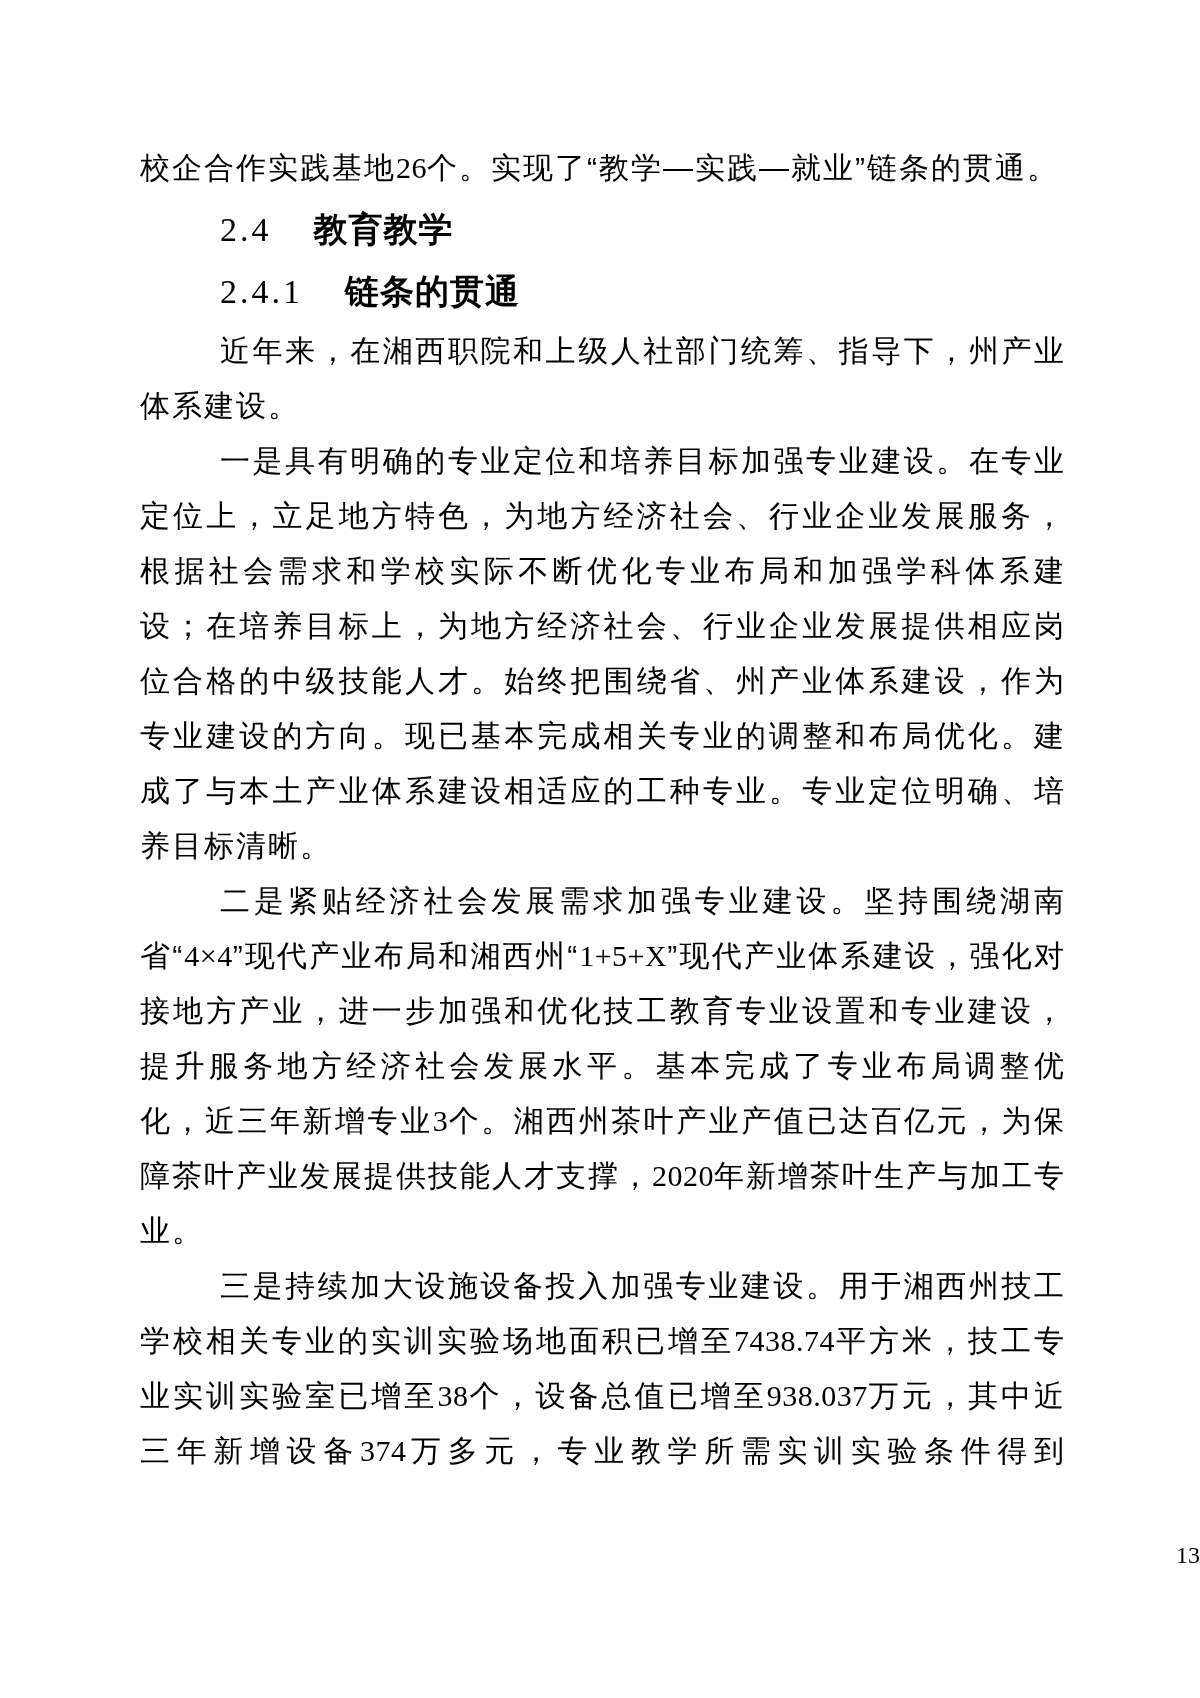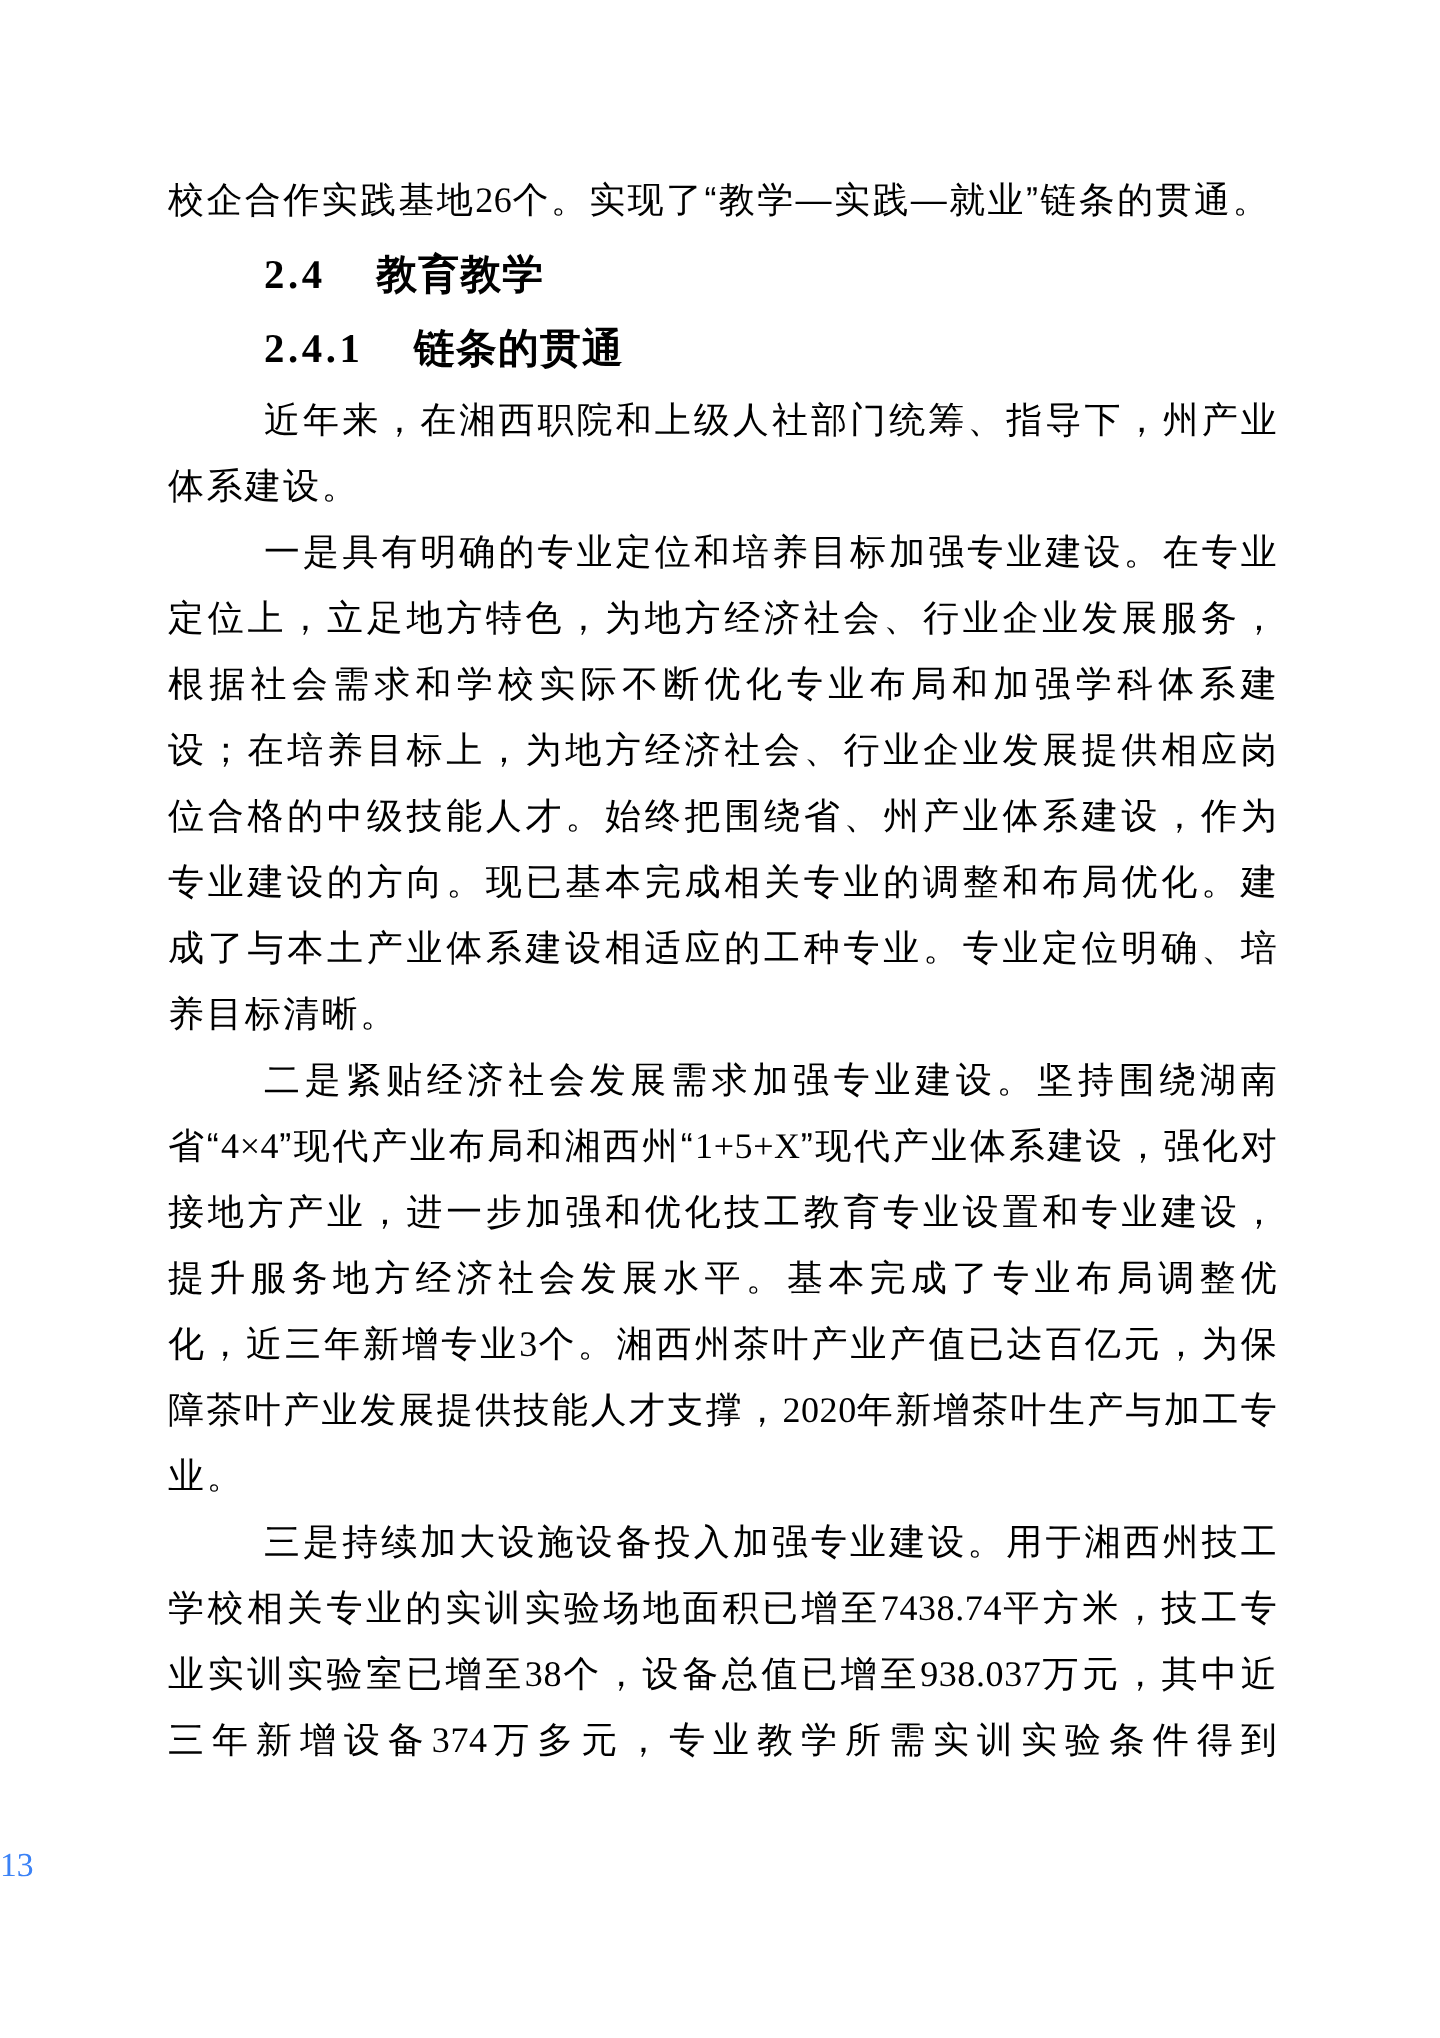--- a/index.html
+++ b/index.html
@@ -40,43 +40,43 @@
     font-size: 34px;
     line-height: 55px;
     font-weight: 700;
     letter-spacing: 1px;
     text-indent: 80px;
     margin: 7px 0 4px 0;
     color: #000000;
   }
   .heading .h-num {
     font-family: "Liberation Serif", serif;
-    font-weight: 700;
+    font-weight: 400;
     letter-spacing: 3px;
     margin-right: 42px;
     text-align: right;
   }
   .heading .h-title {
     font-family: "Liberation Sans", sans-serif;
     font-weight: 700;
   }
   .latin-run {
     font-family: "Liberation Serif", serif;
     letter-spacing: 0.5px;
   }
   .page-number {
     position: absolute;
     top: 1540px;
     left: 0;
     width: 100%;
-    text-align: left;
-    font-size: 28px;
+    text-align: right;
+    font-size: 24px;
     line-height: 30px;
     font-family: "Liberation Serif", serif;
-    color: #3b82f6;
+    color: #000000;
   }
 </style>
 </head>
 <body>
 
 <div class="page">
   <div class="content">
 
     <p class="para no-indent cn-text">校企合作实践基地<span class="latin-run">26</span>个。实现了“教学—实践—就业”链条的贯通。</p>
 

